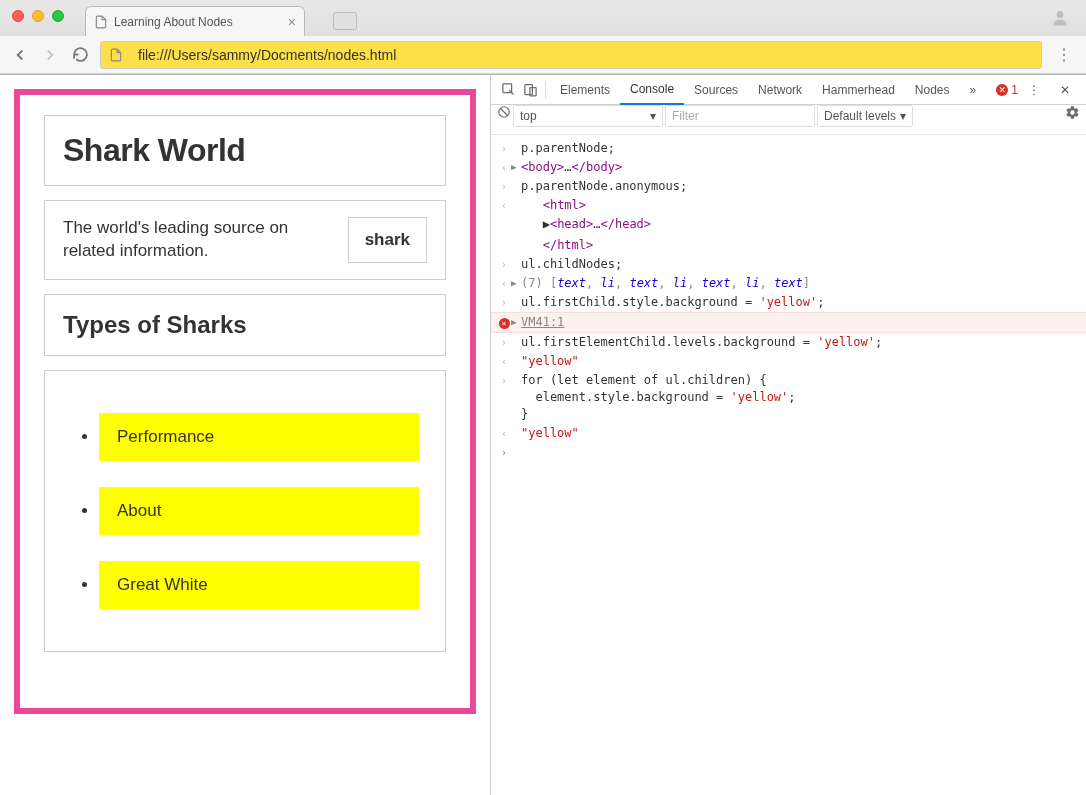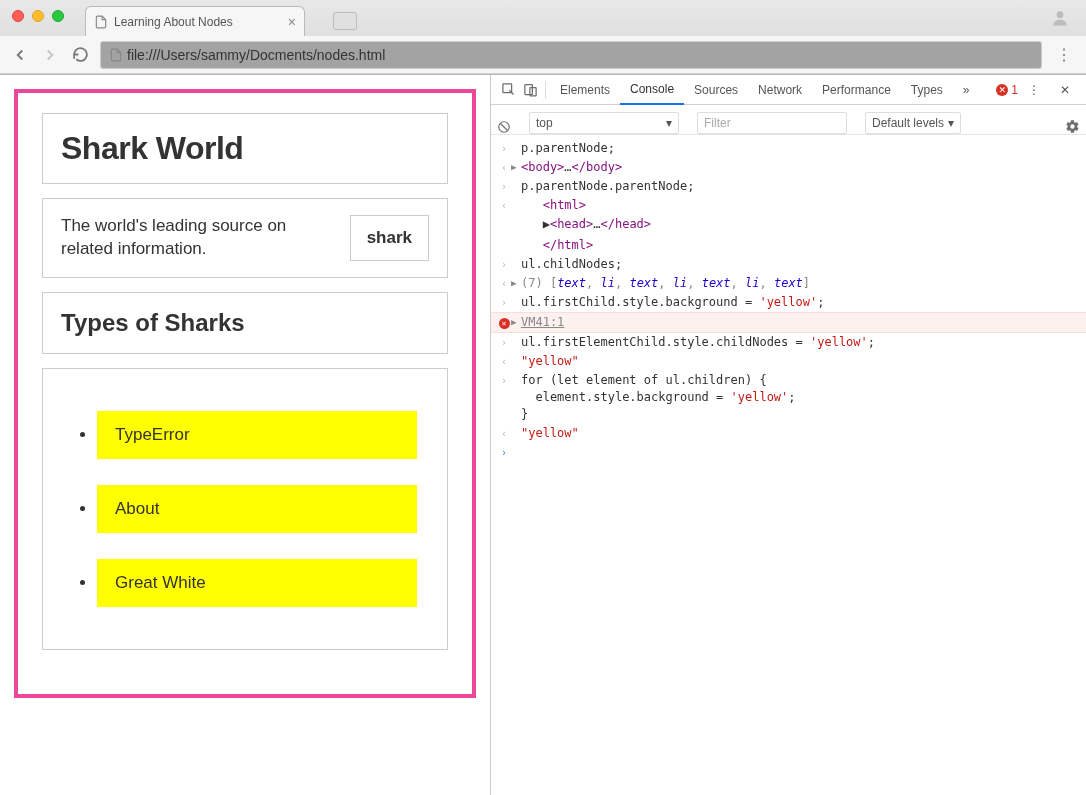--- a/index.html
+++ b/index.html
@@ -87,27 +87,27 @@
     gap: 10px;
     border-bottom:1px solid #d0d0d0;
   }
   .nav-btn { width:20px; color:#7a7a7a; display:flex; justify-content:center; }
   .nav-btn.disabled { color:#c6c6c6; }
   .omnibox {
     flex:1;
     height:28px;
     border:1px solid #ccc;
     border-radius:3px;
-    background:#a3a3a3;
+    background:#fde047;
     display:flex;
     align-items:center;
     padding:0 8px;
     font-size:14px;
     color:#333;
-    gap:4px;
+    gap:15px;
   }
   .menu-dots { color:#7a7a7a; font-size:16px; padding:0 4px;}
 
   
   .viewport {
     display:flex;
     height: calc(795px - 74px);
   }
   .page-side {
     width: 490px;
@@ -119,22 +119,22 @@
     border-left:1px solid #ccc;
     background:#fff;
     font-family: Menlo, Consolas, monospace;
     font-size:12px;
     display:flex;
     flex-direction:column;
   }
 
   
   .doc {
-    border:4px solid #ec4899;
-    padding:20px 24px 30px;
+    border:6px solid #ec4899;
+    padding:20px 24px 42px;
   }
   .doc .block {
     border:1px solid #ccc;
     padding:16px 18px;
     margin-bottom:14px;
   }
   .doc h1 {
     font-size:32px;
     font-weight:700;
     letter-spacing:-0.5px;
@@ -204,23 +204,23 @@
     color:#d93025;
   }
   .dt-tabs .err-badge .circ{
     width:12px;height:12px;border-radius:50%;background:#d93025;color:#fff;font-size:9px;display:flex;align-items:center;justify-content:center;
   }
 
   .dt-filter {
     height:30px;
     border-bottom:1px solid #e5e5e5;
     display:flex;
-    align-items:flex-end;
+    align-items:flex-start;
     padding:0 6px;
-    gap:18px;
+    gap:2px;
     font-family:-apple-system, "Helvetica Neue", Arial, sans-serif;
     font-size:12px;
     color:#555;
   }
   .dt-filter .sel {
     border:1px solid #ddd; height:22px; display:flex; align-items:center; padding:0 6px; gap:4px; border-radius:2px;
   }
   .dt-filter .sel.grow { flex:0 0 150px; justify-content:space-between;}
   .dt-filter .filt {
     border:1px solid #ddd; height:22px; padding:0 6px; color:#aaa; flex:0 0 150px; display:flex; align-items:center; border-radius:2px;
@@ -339,21 +339,21 @@
       </div>
       <div class="block subtitle-block">
         <div class="subtitle-text">The world's leading source on related information.</div>
         <div class="strong-box">shark</div>
       </div>
       <div class="block">
         <h2>Types of Sharks</h2>
       </div>
       <div class="block">
         <ul>
-          <li><span class="hl">TypeError</span></li>
+          <li><span class="hl">Performance</span></li>
           <li><span class="hl">About</span></li>
           <li><span class="hl">Great White</span></li>
         </ul>
       </div>
     </div>
   </div>
 
   <div class="devtools-side">
     <div class="dt-tabs">
       <span class="ico">
@@ -366,22 +366,22 @@
         <svg width="15" height="15" viewBox="0 0 24 24" fill="none" stroke="currentColor" stroke-width="2">
             <rect x="3" y="4" width="12" height="16" rx="1"></rect>
             <rect x="11" y="9" width="10" height="13" rx="1"></rect>
           </svg>
       </span>
       <span class="sep"></span>
       <span class="tabi">Elements</span>
       <span class="tabi active">Console</span>
       <span class="tabi">Sources</span>
       <span class="tabi">Network</span>
-      <span class="tabi">Performance</span>
-      <span class="tabi">Types</span>
+      <span class="tabi">Hammerhead</span>
+      <span class="tabi">Nodes</span>
       <span class="tabi">»</span>
       <span class="spacer"></span>
       <span class="err-badge">
         <span class="circ">✕</span>
           <span>1</span>
       </span>
       <span class="tabi">⋮</span>
       <span class="tabi">✕</span>
     </div>
 
@@ -417,21 +417,21 @@
           <span class="code">p.parentNode;</span>
         </div>
       <div class="row">
           <span class="gut">‹</span>
           <span class="tri">▶</span>
           <span class="code"><span class="c-tag">&lt;body&gt;</span><span>…</span><span class="c-tag">&lt;/body&gt;</span></span>
         </div>
       <div class="row">
           <span class="gut">›</span>
           <span class="tri"></span>
-          <span class="code">p.parentNode.parentNode;</span>
+          <span class="code">p.parentNode.anonymous;</span>
         </div>
       <div class="row">
           <span class="gut">‹</span>
           <span class="tri"></span>
           <span class="code">   <span class="c-tag">&lt;html&gt;</span></span>
         </div>
       <div class="row">
           <span class="gut"></span>
           <span class="tri"></span>
           <span class="code">   ▶<span class="c-tag">&lt;head&gt;</span><span>…</span><span class="c-tag">&lt;/head&gt;</span></span>
@@ -461,21 +461,21 @@
           <span class="code"><span>ul.firstChild.style.background = </span><span class="c-str">'yellow'</span><span>;</span></span>
         </div>
       <div class="row err">
           <span class="gut"><span class="circ">✕</span></span>
           <span class="tri">▶</span>
           <span class="src">VM41:1</span>
         </div>
       <div class="row">
           <span class="gut">›</span>
           <span class="tri"></span>
-          <span class="code"><span>ul.firstElementChild.style.childNodes = </span><span class="c-str">'yellow'</span><span>;</span></span>
+          <span class="code"><span>ul.firstElementChild.levels.background = </span><span class="c-str">'yellow'</span><span>;</span></span>
         </div>
       <div class="row">
           <span class="gut">‹</span>
           <span class="tri"></span>
           <span class="code c-str">"yellow"</span>
         </div>
       <div class="row">
           <span class="gut">›</span>
           <span class="tri"></span>
           <span class="code"><span>for (let element of ul.children) {</span>

